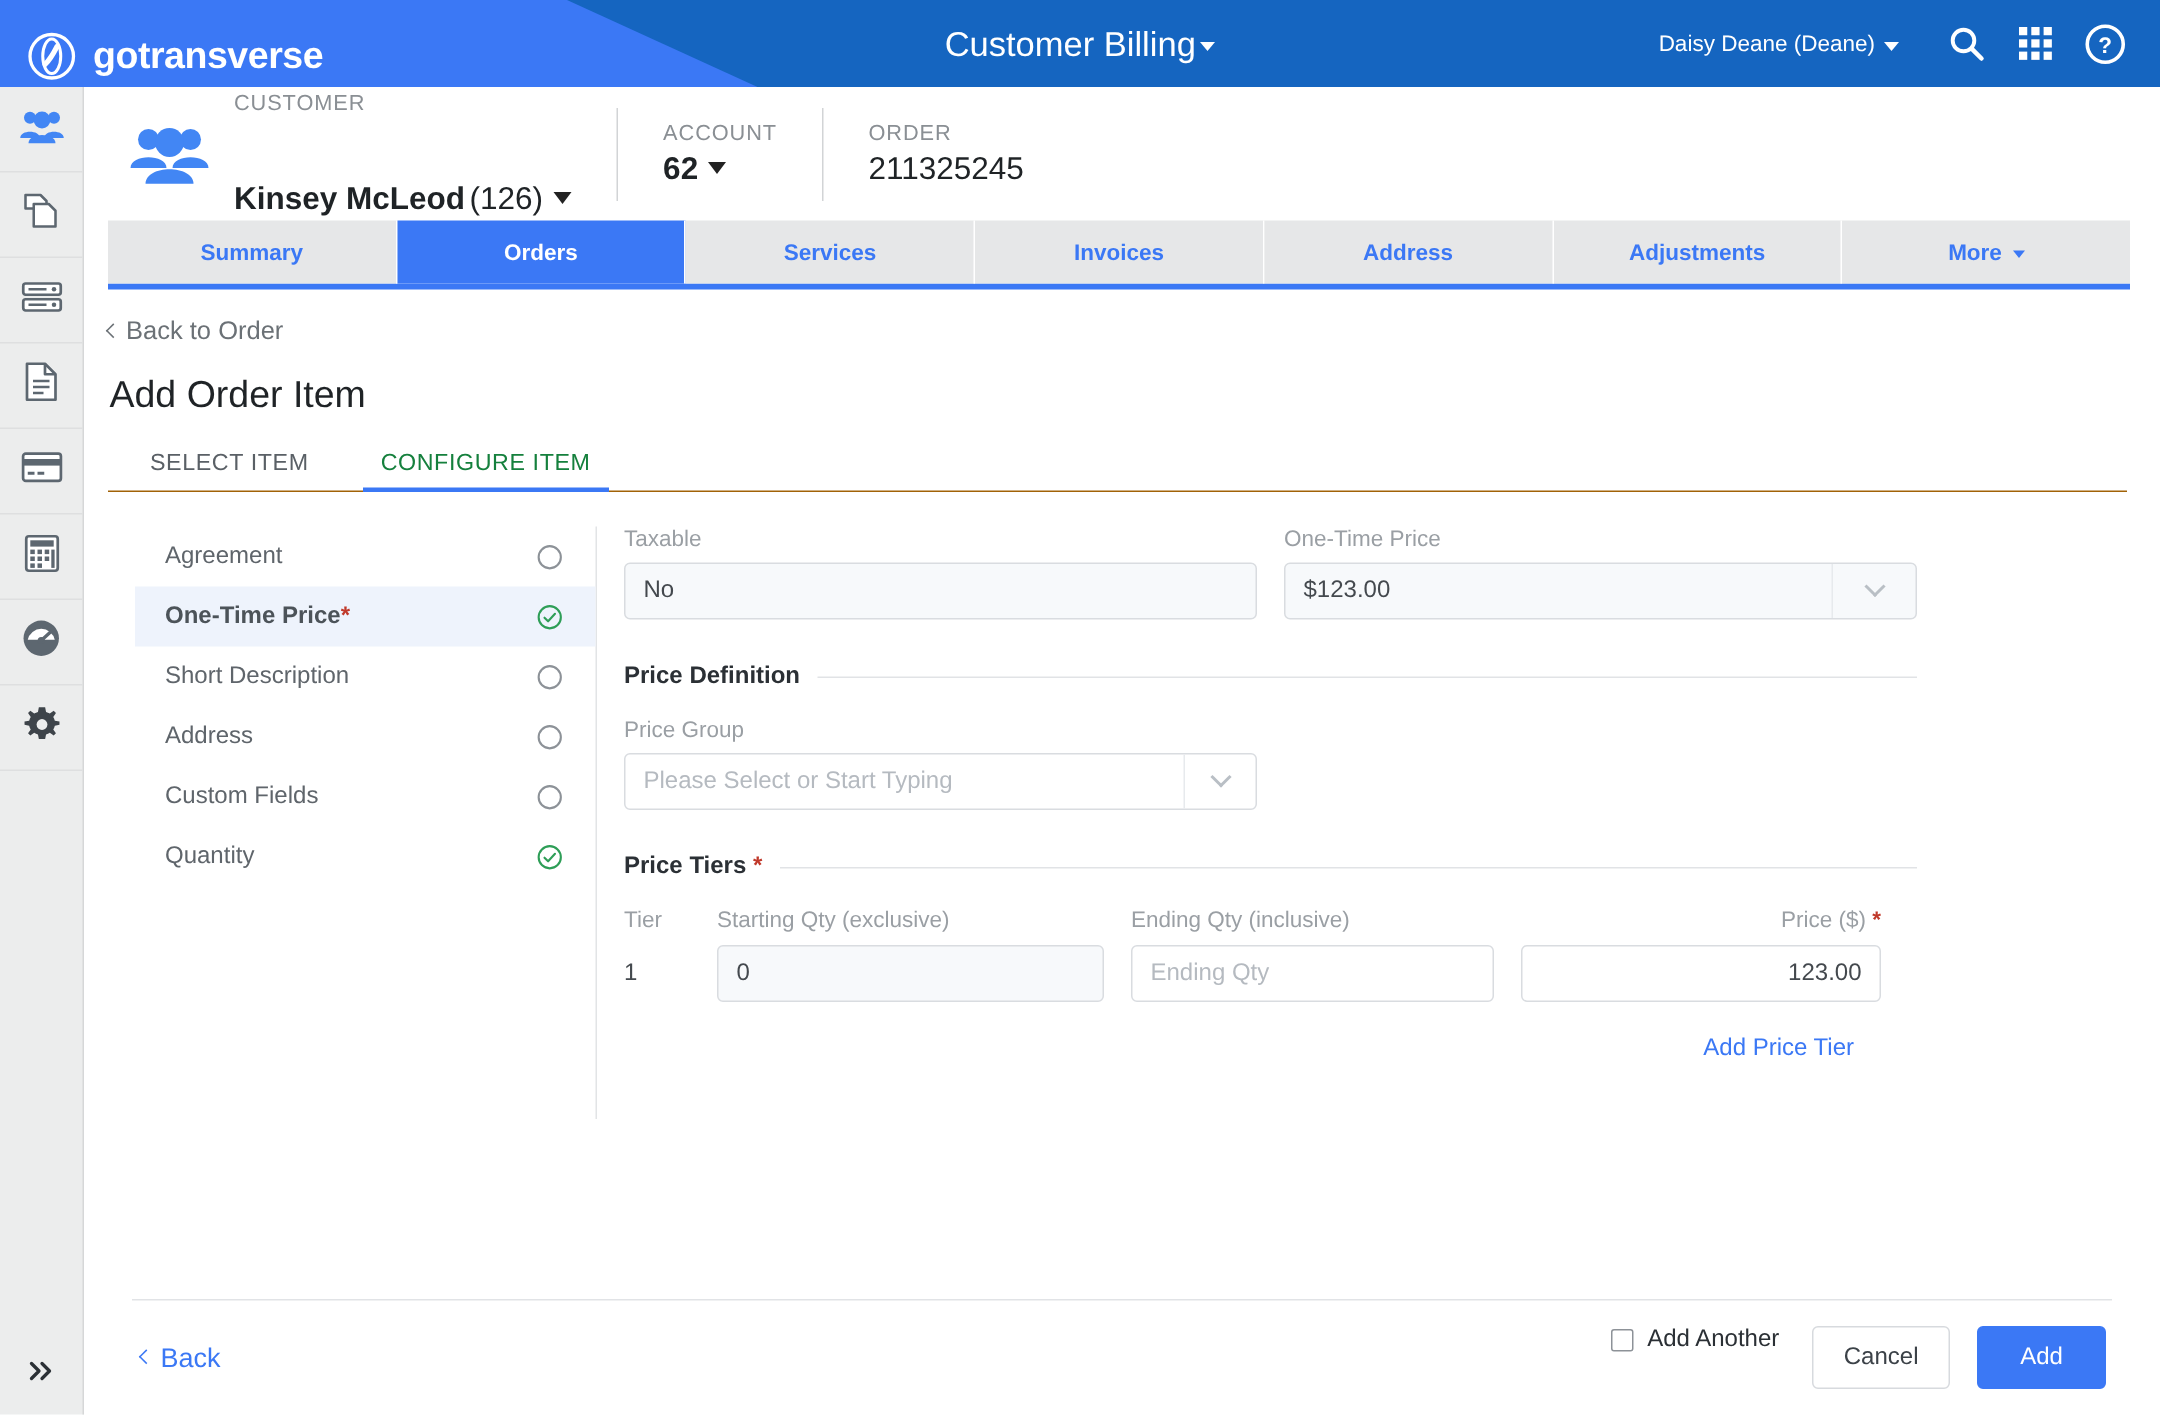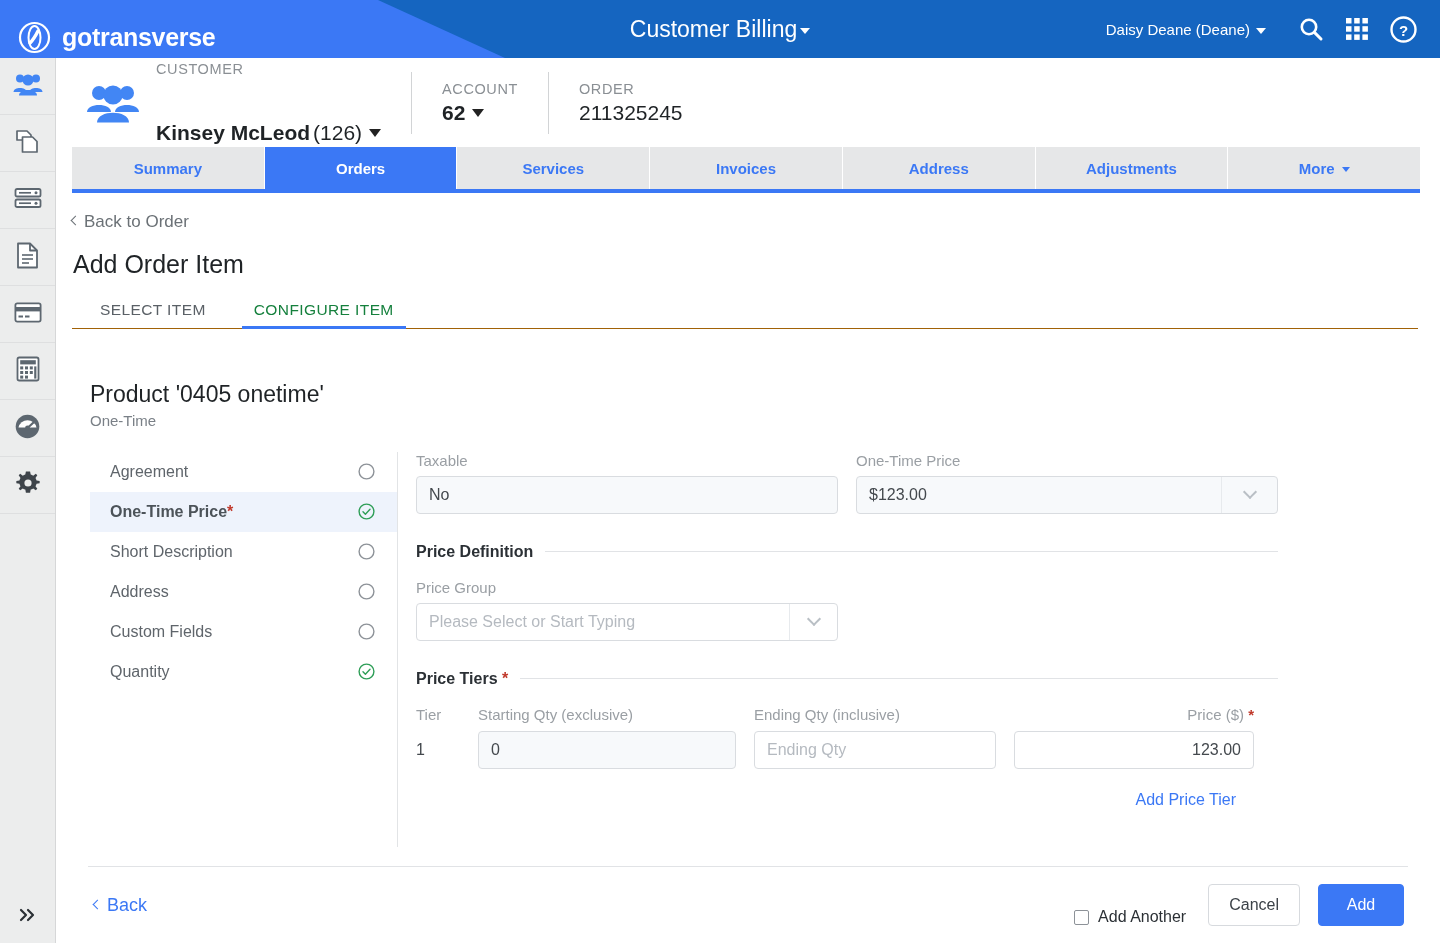--- a/index.html
+++ b/index.html
@@ -299,21 +299,21 @@
     height: 1px; background: #e1e3e6;
   }
   .footer {
     position: absolute; left: 0; bottom: 0;
     width: 1384px; height: 76px;
     display: flex; align-items: center;
     padding: 0 36px 0 38px;
   }
   .footer-left { flex: 0 0 auto; }
   .footer-spacer { flex: 1 1 auto; }
-  .footer-right { display: flex; align-items: flex-end; gap: 18px; }
+  .footer-right { display: flex; align-items: flex-start; gap: 18px; }
   .back-btn {
     display: inline-flex; align-items: center; gap: 6px;
     color: #3b78f5; font-size: 18px; cursor: pointer;
   }
   .chev-left-blue {
     display: inline-block;
     width: 7px; height: 7px;
     border-left: 1.7px solid #3b78f5;
     border-bottom: 1.7px solid #3b78f5;
     transform: rotate(45deg);
@@ -588,24 +588,20 @@
       <span>Back to Order</span>
     </div>
 
     <div class="page-title">Add Order Item</div>
 
     <div class="subtabs">
       <div class="subtab"><span>SELECT ITEM</span></div>
       <div class="subtab active"><span>CONFIGURE ITEM</span></div>
     </div>
 
-    <div class="product-head">
-      <div class="product-title">Product '0405 onetime'</div>
-      <div class="product-sub">One-Time</div>
-    </div>
 
     <div class="cfg-wrap">
 
       <div class="cfg-list">
 
         <div class="cfg-row">
           <span class="cfg-row-label">Agreement</span>
           <span class="status-dot">
             <svg width="17" height="17" viewBox="0 0 17 17">
                 <circle cx="8.5" cy="8.5" r="7.4" fill="none" stroke="#8d9298" stroke-width="1.4"></circle>

